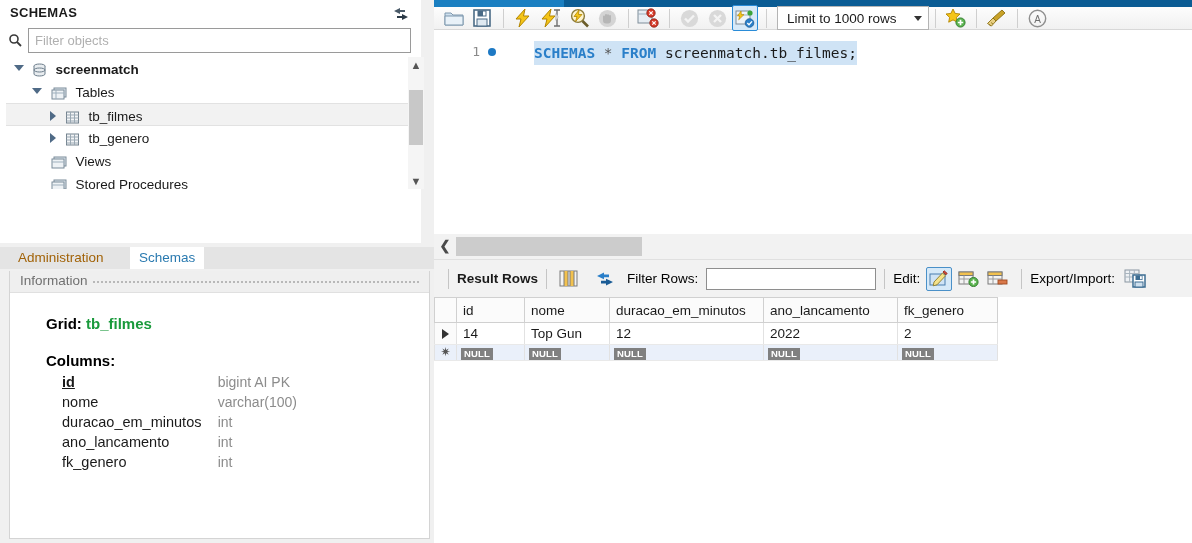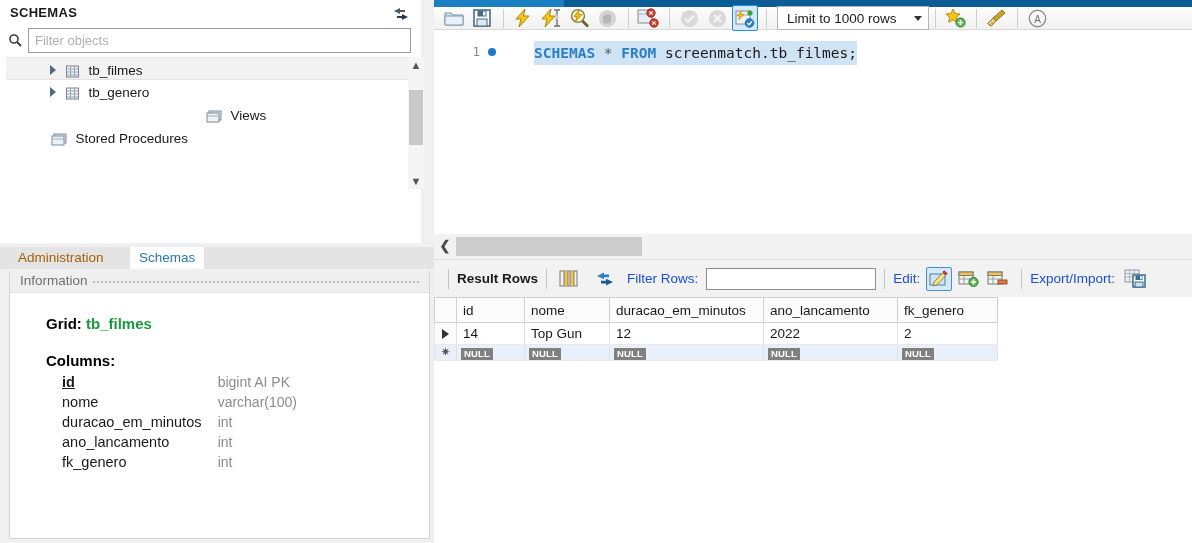--- a/index.html
+++ b/index.html
@@ -183,21 +183,21 @@
   }
 
   
   #res-toolbar {
     position: absolute; left: 0; top: 259px; width: 758px; height: 38px;
     background: #f2f2f2; border-top:1px solid #e0e0e0;
     display:flex; align-items:center; padding-left: 6px;
   }
   .rt-sep { width:1px; height:20px; background:#c5c5c5; margin: 0 8px; }
   .rt-label { font-size: 13.5px; font-weight: bold; color:#1a1a1a; }
-  .rt-label2 { font-size: 13.5px; color:#1d4ed8; }
+  .rt-label2 { font-size: 13.5px; color:#000000; }
   .rt-btn { width:26px;height:24px;display:flex;align-items:center;justify-content:center;margin-right:3px;}
   .rt-btn.sel { background:#d6e9f8; border:1px solid #4a90c8; border-radius:2px; }
   .filter-rows-input {
     width: 170px; height: 22px; background:#fff; border:1px solid #8e8e8e;
     margin-left: 8px; font-family:"Liberation Sans",sans-serif; font-size:13px; padding:0 4px;
   }
 
   
   #grid { position: absolute; left: 0; top: 297px; width: 758px; height: 246px; background:#fff; }
   table.rg { border-collapse: collapse; table-layout: fixed; }
@@ -248,21 +248,44 @@
           <svg width="14" height="14" viewBox="0 0 14 14">
             <circle cx="6" cy="6" r="4" fill="none" stroke="#3a3a3a" stroke-width="1.6"></circle>
             <line x1="9" y1="9" x2="13" y2="13" stroke="#3a3a3a" stroke-width="1.8"></line>
           </svg>
         </span>
         <input class="filter-input" type="text" placeholder="Filter objects" style="">
       </div>
 
       <div id="tree-wrap">
 
-
+        <div class="tree-row" style="padding-left:8px;">
+          <span class="tw arrow-down"></span>
+          <span class="ico ico-db">
+            <svg width="15" height="15" viewBox="0 0 15 15">
+              <ellipse cx="7.5" cy="3" rx="5.5" ry="2" fill="#e9edf0" stroke="#6b7c8a" stroke-width="1"></ellipse>
+              <path d="M2 3 V11 a5.5 2 0 0 0 11 0 V3" fill="#e9edf0" stroke="#6b7c8a" stroke-width="1"></path>
+              <ellipse cx="7.5" cy="7" rx="5.5" ry="2" fill="none" stroke="#6b7c8a" stroke-width="1"></ellipse>
+            </svg>
+          </span>
+          <span class="lbl bold">screenmatch</span>
+        </div>
+
+        <div class="tree-row" style="padding-left:26px;">
+          <span class="tw arrow-down"></span>
+          <span class="ico ico-folder">
+            <svg width="17" height="14" viewBox="0 0 17 14">
+              <rect x="4" y="1" width="12" height="9" fill="#dfe6ec" stroke="#7b8c9a" stroke-width="1"></rect>
+              <rect x="2" y="3" width="12" height="9" fill="#eef2f5" stroke="#7b8c9a" stroke-width="1"></rect>
+              <line x1="2" y1="6" x2="14" y2="6" stroke="#9fb0bd" stroke-width="1"></line>
+              <line x1="6" y1="3" x2="6" y2="12" stroke="#9fb0bd" stroke-width="1"></line>
+            </svg>
+          </span>
+          <span class="lbl">Tables</span>
+        </div>
 
         <div class="tree-row selected" style="padding-left:44px;">
           <span class="tw arrow-right"></span>
           <span class="ico ico-table">
             <svg width="15" height="15" viewBox="0 0 15 15">
               <rect x="1.5" y="2" width="12" height="11" fill="#f2f4f6" stroke="#74838f" stroke-width="1"></rect>
               <line x1="1.5" y1="5" x2="13.5" y2="5" stroke="#9aa8b3" stroke-width="1"></line>
               <line x1="1.5" y1="8" x2="13.5" y2="8" stroke="#9aa8b3" stroke-width="1"></line>
               <line x1="1.5" y1="11" x2="13.5" y2="11" stroke="#9aa8b3" stroke-width="1"></line>
               <line x1="5.5" y1="2" x2="5.5" y2="13" stroke="#9aa8b3" stroke-width="1"></line>
@@ -280,21 +303,21 @@
               <line x1="1.5" y1="5" x2="13.5" y2="5" stroke="#9aa8b3" stroke-width="1"></line>
               <line x1="1.5" y1="8" x2="13.5" y2="8" stroke="#9aa8b3" stroke-width="1"></line>
               <line x1="1.5" y1="11" x2="13.5" y2="11" stroke="#9aa8b3" stroke-width="1"></line>
               <line x1="5.5" y1="2" x2="5.5" y2="13" stroke="#9aa8b3" stroke-width="1"></line>
               <line x1="9.5" y1="2" x2="9.5" y2="13" stroke="#9aa8b3" stroke-width="1"></line>
             </svg>
           </span>
           <span class="lbl">tb_genero</span>
         </div>
 
-        <div class="tree-row" style="padding-left:26px;text-align:center;">
+        <div class="tree-row" style="padding-left:26px;">
           <span class="tw arrow-none"></span>
           <span class="ico ico-folder">
             <svg width="17" height="14" viewBox="0 0 17 14">
               <rect x="4" y="1" width="12" height="9" fill="#dfe6ec" stroke="#7b8c9a" stroke-width="1"></rect>
               <rect x="2" y="3" width="12" height="9" fill="#eef2f5" stroke="#7b8c9a" stroke-width="1"></rect>
               <line x1="2" y1="6" x2="14" y2="6" stroke="#9fb0bd" stroke-width="1"></line>
             </svg>
           </span>
           <span class="lbl">Views</span>
         </div>

